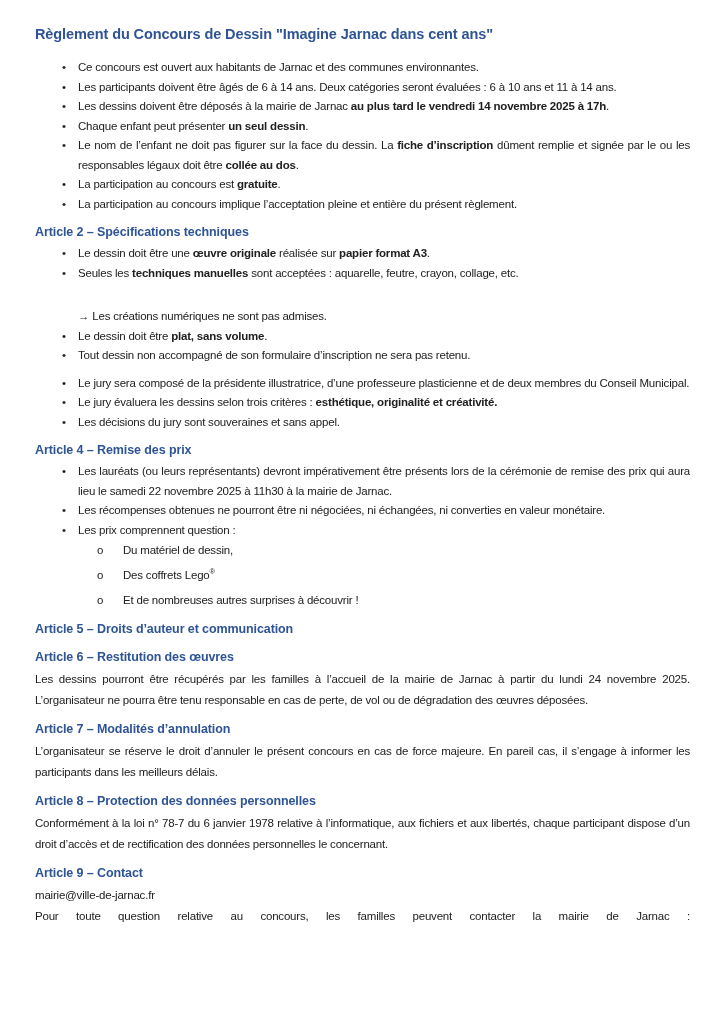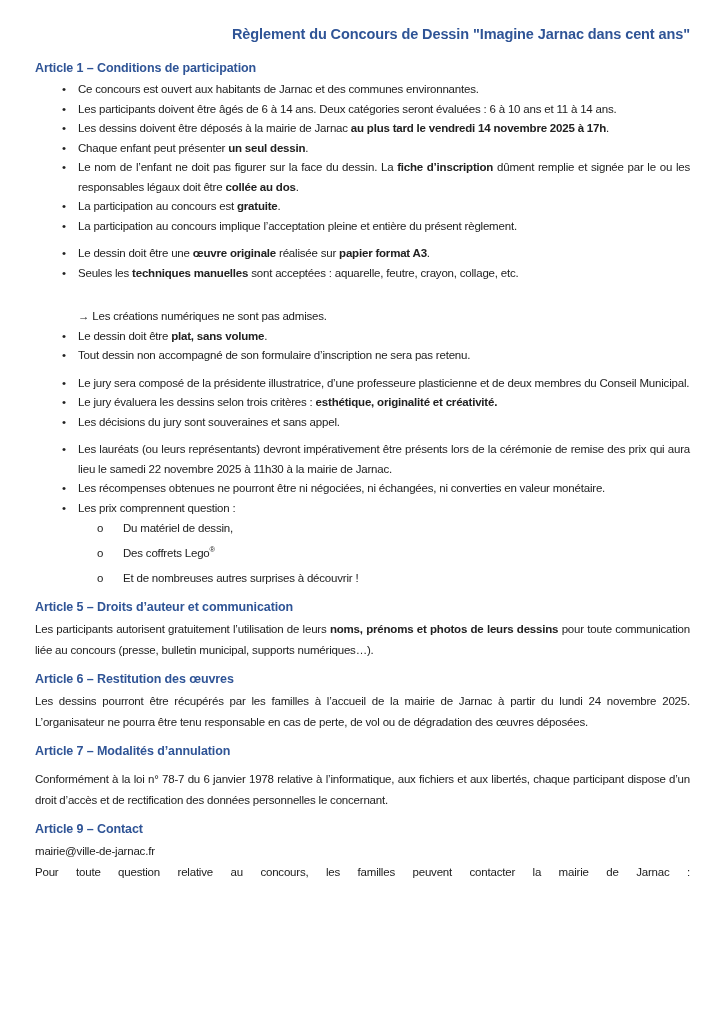--- a/index.html
+++ b/index.html
@@ -9,21 +9,21 @@
     box-sizing: border-box;
     background: #ffffff;
     padding: 24px 34px 0 35px;
     overflow: hidden;
     font-family: "Liberation Sans", "DejaVu Sans", sans-serif;
     color: #212121;
     font-size: 11.5px;
     letter-spacing: -0.2px;
   }
   .doc-title {
-    text-align: right;
+    text-align: left;
     font-size: 14.5px;
     font-weight: 700;
     color: #2F5496;
     letter-spacing: -0.1px;
     margin: 0 0 14px 0;
     line-height: 20px;
   }
   .section { margin-top: 8px; }
   .section-heading {
     color: #2F5496;
@@ -49,21 +49,20 @@
   .b { font-weight: 700; margin-top: 28px; }
   sup { font-size: 0.65em; line-height: 0; }
 </style>
 </head>
 <body>
 
 <div class="page">
   <h1 class="doc-title">Règlement du Concours de Dessin "Imagine Jarnac dans cent ans"</h1>
   <main id="doc-body">
       <section class="section">
-        <h2 class="section-heading">Article 1 – Conditions de participation</h2>
         <div class="row bullet">
           <span class="marker">•</span>
           <div class="text"><span>Ce concours est ouvert aux habitants de Jarnac et des communes environnantes.</span></div>
         </div>
         <div class="row bullet">
           <span class="marker">•</span>
           <div class="text"><span>Les participants doivent être âgés de 6 à 14 ans. Deux catégories seront évaluées : 6 à 10 ans et 11 à 14 ans.</span></div>
         </div>
         <div class="row bullet">
           <span class="marker">•</span>
@@ -80,20 +79,21 @@
         <div class="row bullet">
           <span class="marker">•</span>
           <div class="text"><span>La participation au concours est </span><span class="b">gratuite</span><span>.</span></div>
         </div>
         <div class="row bullet">
           <span class="marker">•</span>
           <div class="text"><span>La participation au concours implique l’acceptation pleine et entière du présent règlement.</span></div>
         </div>
       </section>
       <section class="section">
+        <h2 class="section-heading">Article 2 – Spécifications techniques</h2>
         <div class="row bullet">
           <span class="marker">•</span>
           <div class="text"><span>Le dessin doit être une </span><span class="b">œuvre originale</span><span> réalisée sur </span><span class="b">papier format A3</span><span>.</span></div>
         </div>
         <div class="row bullet">
           <span class="marker">•</span>
           <div class="text"><span>Seules les </span><span class="b">techniques manuelles</span><span> sont acceptées : aquarelle, feutre, crayon, collage, etc.</span></div>
         </div>
         <div class="row arrow">
           <div class="text"><span>→ Les créations numériques ne sont pas admises.</span></div>
@@ -115,20 +115,21 @@
         <div class="row bullet">
           <span class="marker">•</span>
           <div class="text"><span>Le jury évaluera les dessins selon trois critères : </span><span class="b">esthétique, originalité et créativité.</span></div>
         </div>
         <div class="row bullet">
           <span class="marker">•</span>
           <div class="text"><span>Les décisions du jury sont souveraines et sans appel.</span></div>
         </div>
       </section>
       <section class="section">
+        <h2 class="section-heading">Article 4 – Remise des prix</h2>
         <div class="row bullet">
           <span class="marker">•</span>
           <div class="text"><span>Les lauréats (ou leurs représentants) devront impérativement être présents lors de la cérémonie de remise des prix qui aura lieu le samedi 22 novembre 2025 à 11h30 à la mairie de Jarnac.</span></div>
         </div>
         <div class="row bullet">
           <span class="marker">•</span>
           <div class="text"><span>Les récompenses obtenues ne pourront être ni négociées, ni échangées, ni converties en valeur monétaire.</span></div>
         </div>
         <div class="row bullet">
           <span class="marker">•</span>
@@ -142,30 +143,31 @@
           <span class="marker">o</span>
           <div class="text"><span>Des coffrets Lego</span><sup>®</sup></div>
         </div>
         <div class="row sub">
           <span class="marker">o</span>
           <div class="text"><span>Et de nombreuses autres surprises à découvrir !</span></div>
         </div>
       </section>
       <section class="section">
         <h2 class="section-heading">Article 5 – Droits d’auteur et communication</h2>
-        <p class="para"><span>Les participants autorisent gratuitement l’utilisation de leurs </span><span class="b">noms, prénoms et photos de leurs dessins</span><span> pour toute communication liée au concours (presse, bulletin municipal, supports numériques…).</span></p>
       </section>
       <section class="section">
         <h2 class="section-heading">Article 6 – Restitution des œuvres</h2>
         <p class="para"><span>Les dessins pourront être récupérés par les familles à l’accueil de la mairie de Jarnac à partir du lundi 24 novembre 2025. L’organisateur ne pourra être tenu responsable en cas de perte, de vol ou de dégradation des œuvres déposées.</span></p>
       </section>
       <section class="section">
         <h2 class="section-heading">Article 7 – Modalités d’annulation</h2>
+        <p class="para"><span>L’organisateur se réserve le droit d’annuler le présent concours en cas de force majeure. En pareil cas, il s’engage à informer les participants dans les meilleurs délais.</span></p>
       </section>
       <section class="section">
+        <h2 class="section-heading">Article 8 – Protection des données personnelles</h2>
         <p class="para"><span>Conformément à la loi n° 78-7 du 6 janvier 1978 relative à l’informatique, aux fichiers et aux libertés, chaque participant dispose d’un droit d’accès et de rectification des données personnelles le concernant.</span></p>
       </section>
       <section class="section">
         <h2 class="section-heading">Article 9 – Contact</h2>
         <p class="para"><span>mairie@ville-de-jarnac.fr</span></p>
         <p class="para stretch"><span>Pour toute question relative au concours, les familles peuvent contacter la mairie de Jarnac :</span></p>
       </section>
     </main>
 </div>
 

